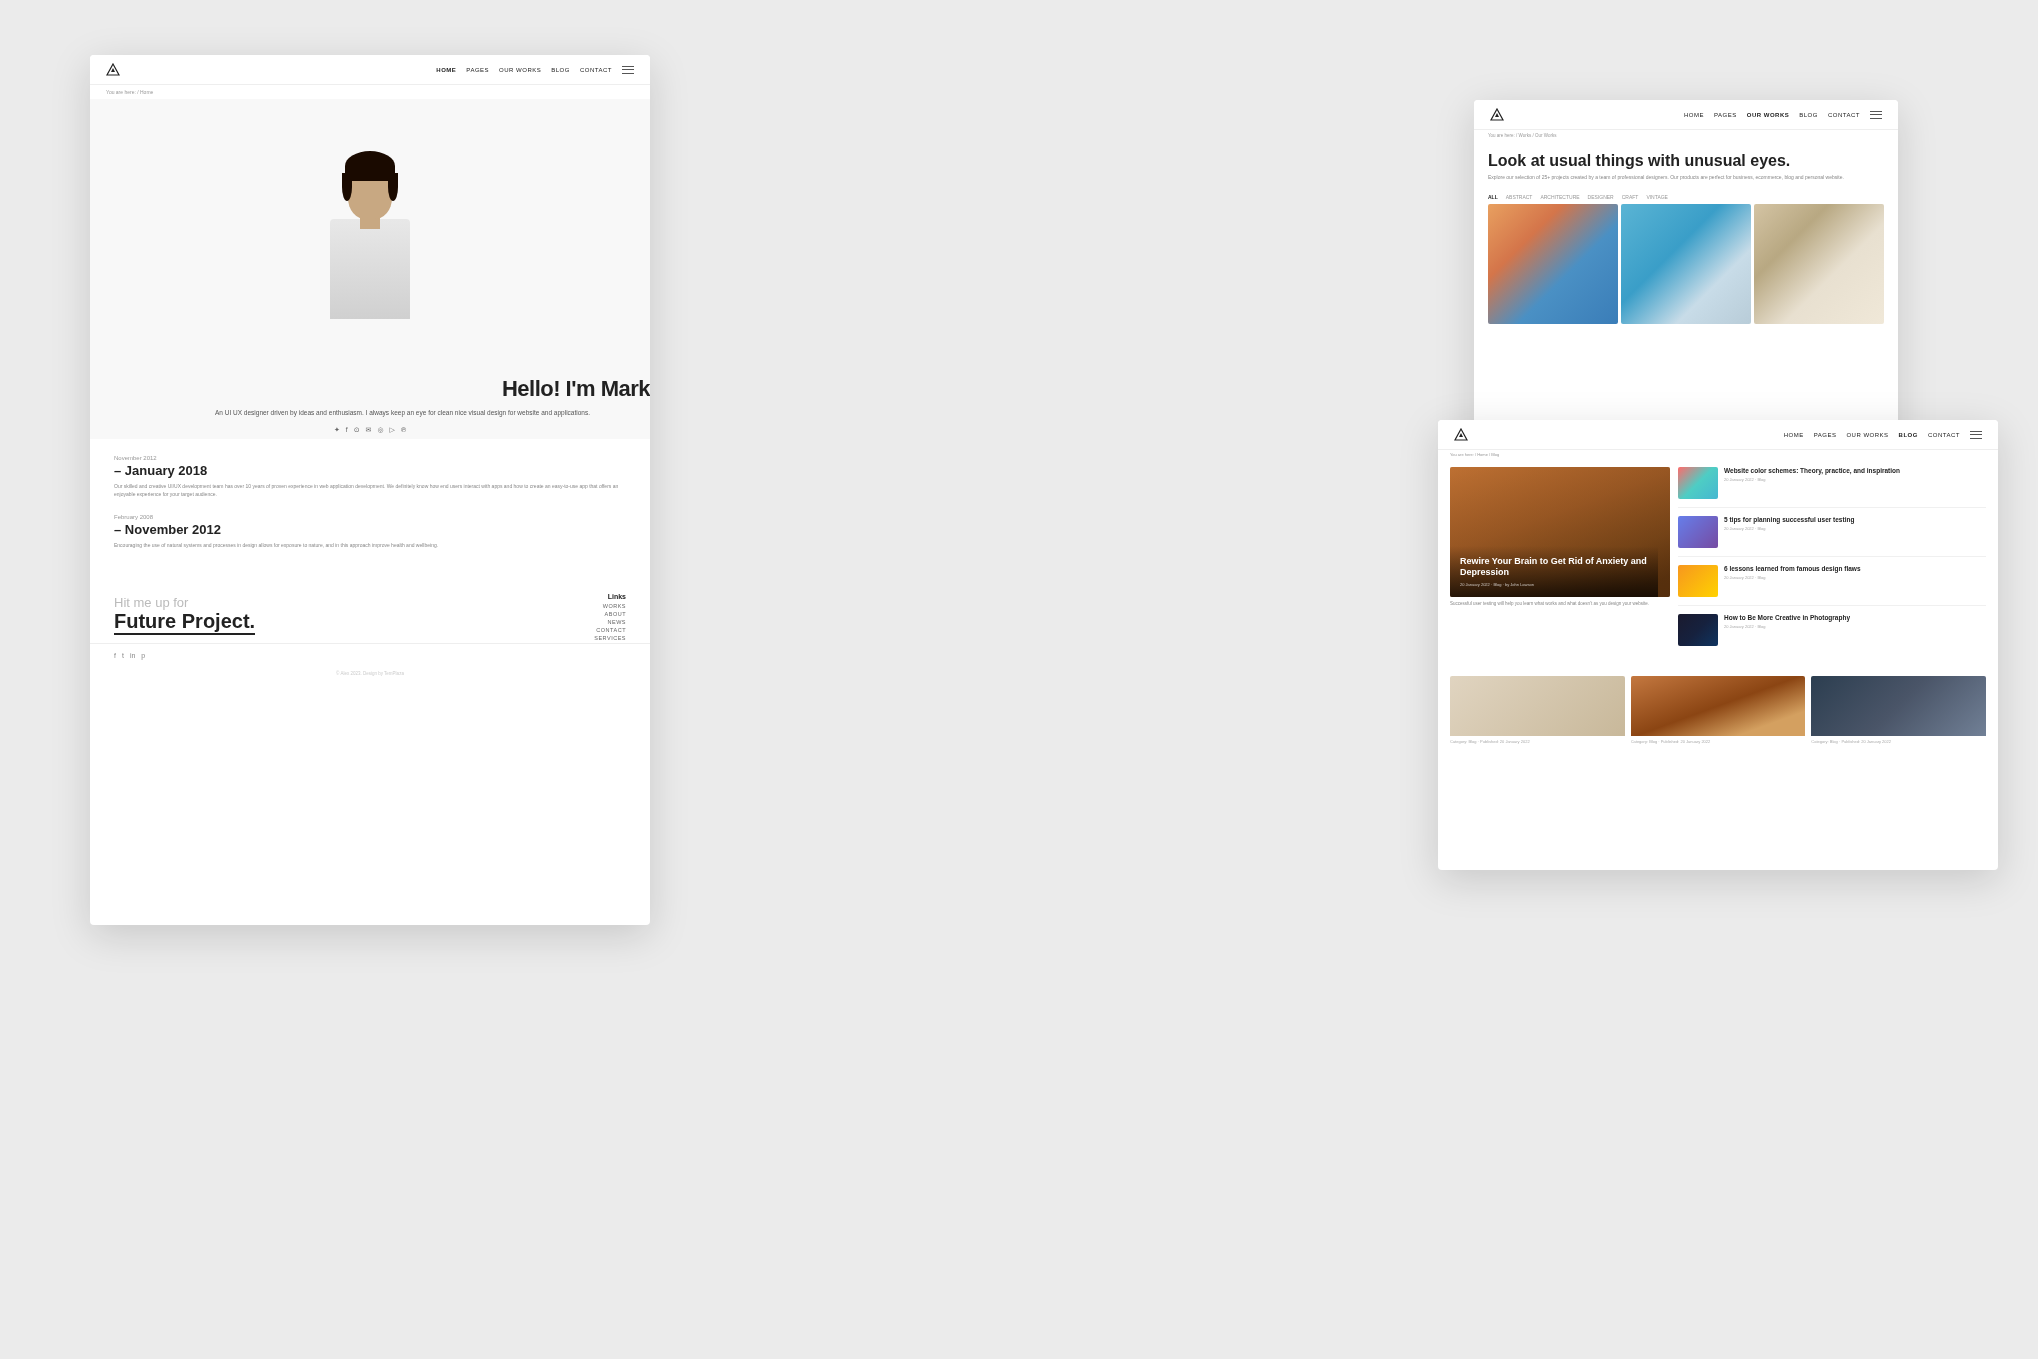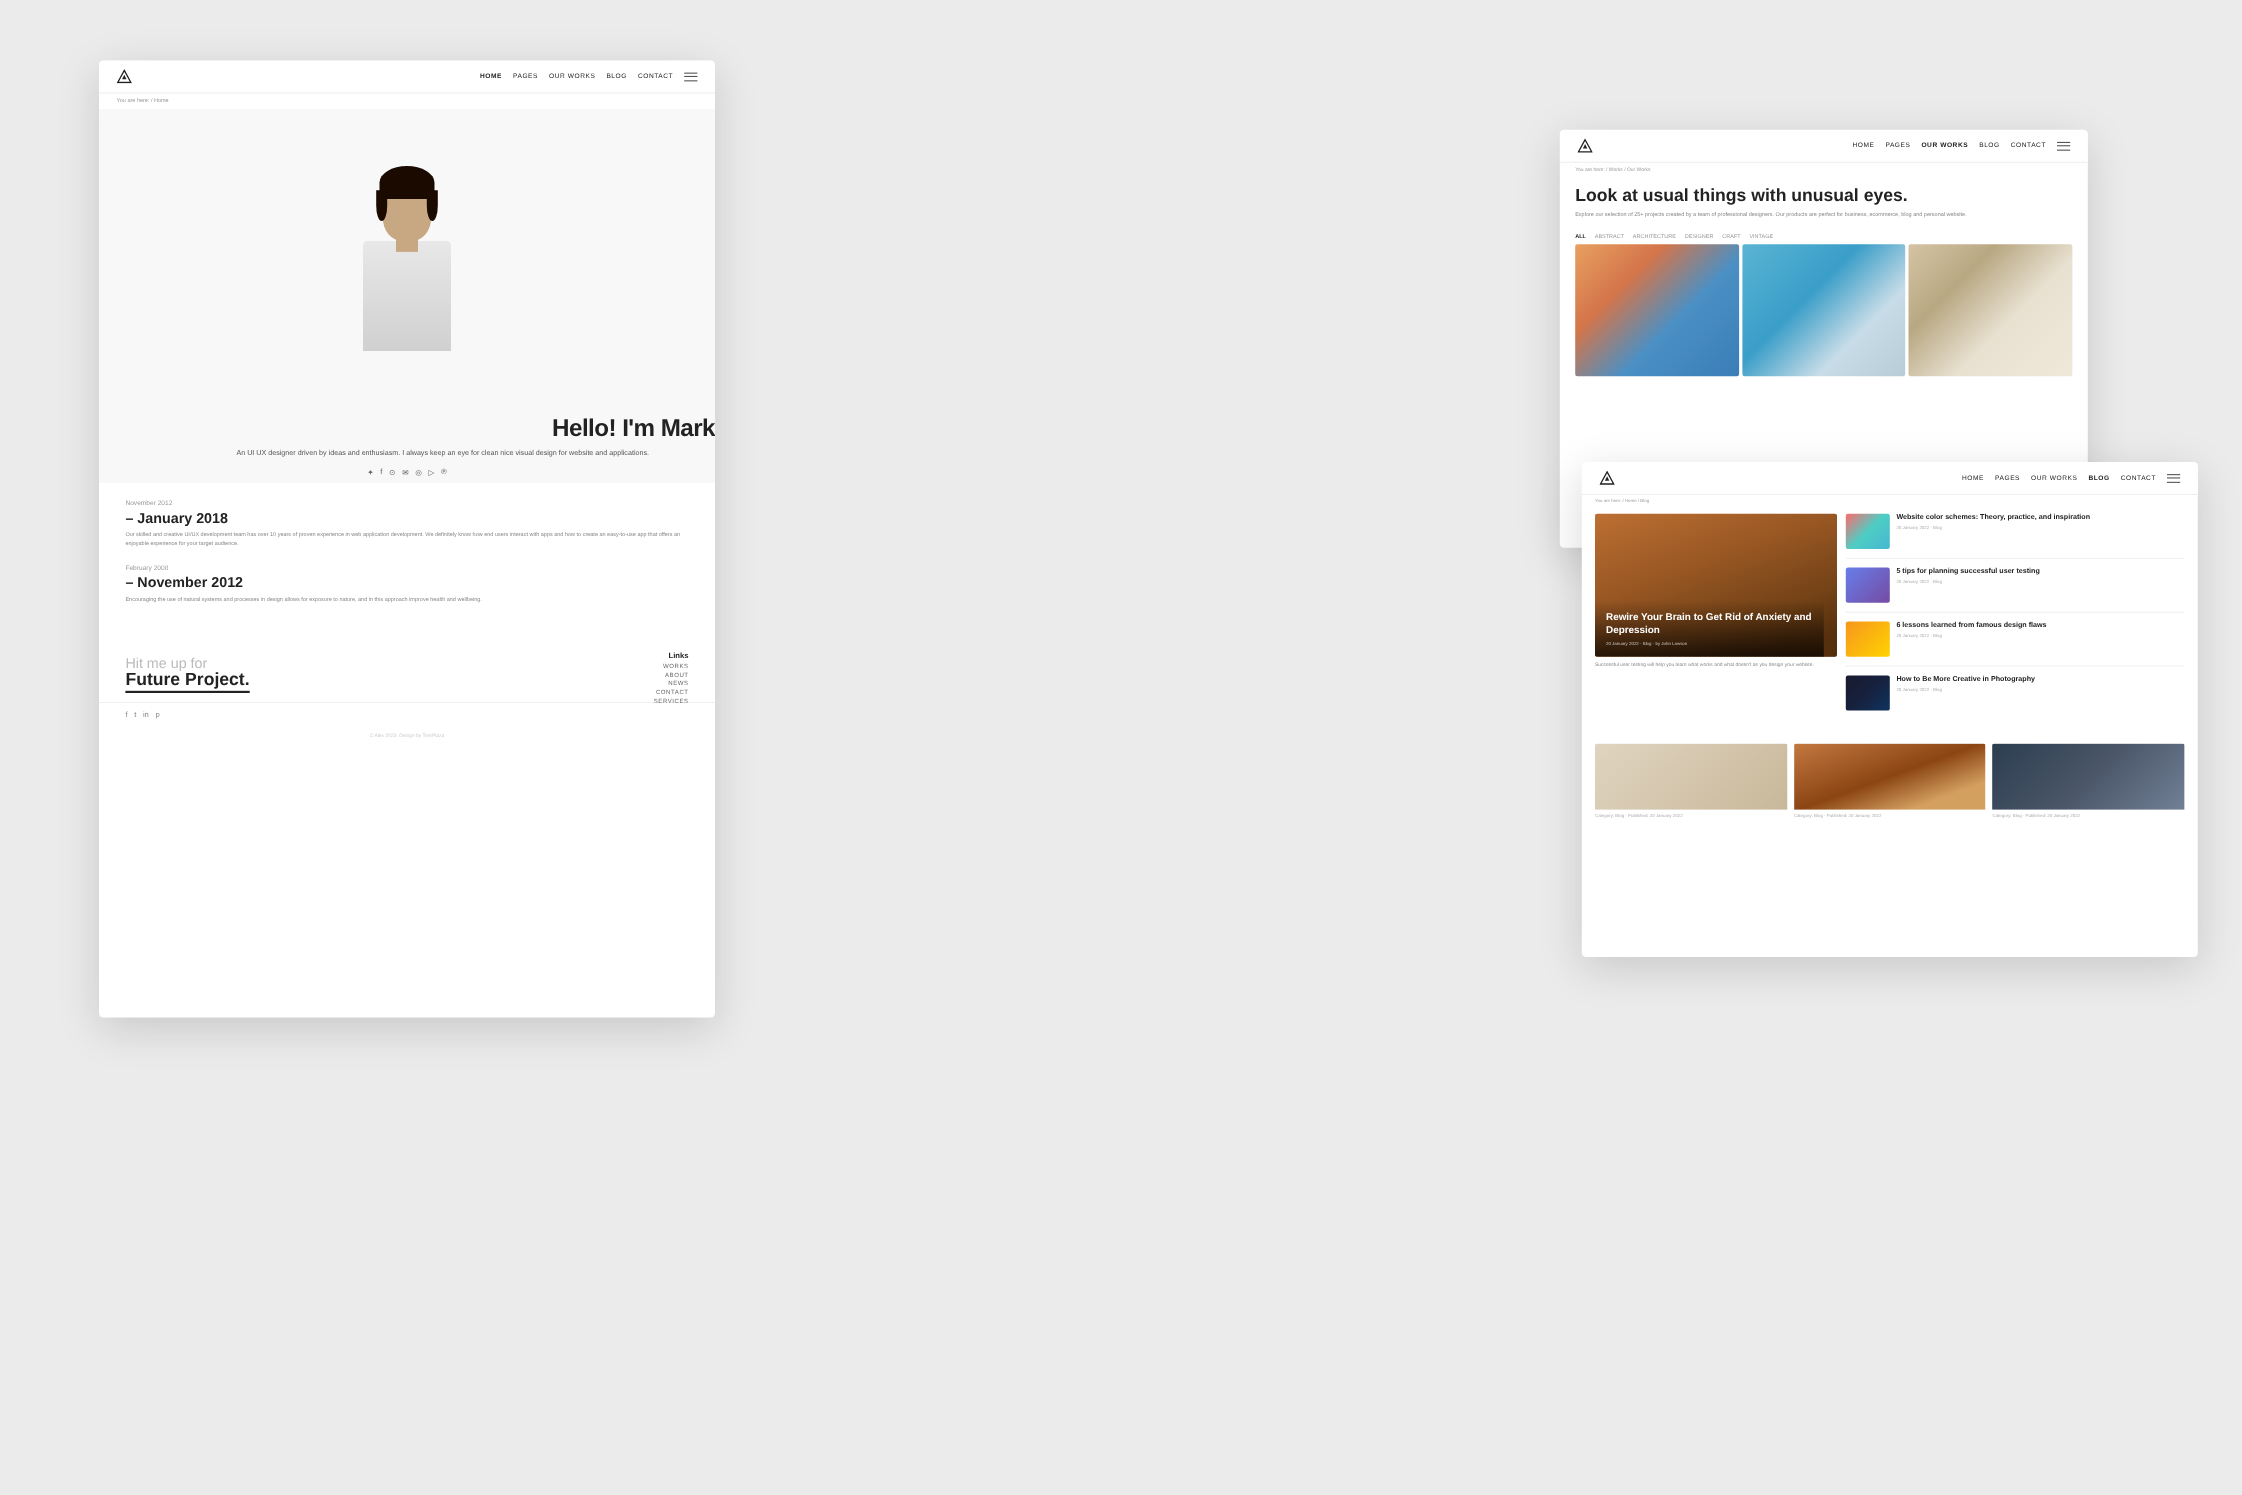--- a/index.html
+++ b/index.html
@@ -52,22 +52,22 @@
       background: #fff;
       border-radius: 4px;
       box-shadow: 0 10px 40px rgba(0,0,0,0.15);
       overflow: hidden;
     }
 
     
     .screenshot-works {
       position: absolute;
       right: 140px;
-      top: 118px;
-      width: 480px;
+      top: 100px;
+      width: 424px;
       height: 380px;
       background: #fff;
       border-radius: 4px;
       box-shadow: 0 10px 40px rgba(0,0,0,0.15);
       overflow: hidden;
     }
 
     
     .screenshot-blog {
       position: absolute;
@@ -467,21 +467,21 @@
       </div>
       <div class="timeline-item">
         <div class="timeline-month">February 2008</div>
         <div class="timeline-year">– November 2012</div>
         <div class="timeline-desc">Encouraging the use of natural systems and processes in design allows for exposure to nature, and in this approach improve health and wellbeing.</div>
       </div>
     </div>
 
     <div style="padding: 14px 24px 8px; background: #fff; position: relative;">
       <div style="font-size:13px;color:#bbb;font-weight:300;">Hit me up for</div>
-      <div style="font-size:16px;font-weight:700;color:#222;border-bottom:2px solid #222;display:inline-block;">Future Project.</div>
+      <div style="font-size:20px;font-weight:700;color:#222;border-bottom:2px solid #222;display:inline-block;">Future Project.</div>
 
       
       <div style="position:absolute;right:24px;top:12px;">
         <div style="font-size:7px;font-weight:700;color:#222;text-align:right;margin-bottom:3px;">Links</div>
         <div style="font-size:5.5px;color:#666;text-align:right;margin-bottom:2px;letter-spacing:0.5px;text-transform:uppercase;">WORKS</div>
         <div style="font-size:5.5px;color:#666;text-align:right;margin-bottom:2px;letter-spacing:0.5px;text-transform:uppercase;">ABOUT</div>
         <div style="font-size:5.5px;color:#666;text-align:right;margin-bottom:2px;letter-spacing:0.5px;text-transform:uppercase;">NEWS</div>
         <div style="font-size:5.5px;color:#666;text-align:right;margin-bottom:2px;letter-spacing:0.5px;text-transform:uppercase;">CONTACT</div>
         <div style="font-size:5.5px;color:#666;text-align:right;margin-bottom:2px;letter-spacing:0.5px;text-transform:uppercase;">SERVICES</div>
       </div>

